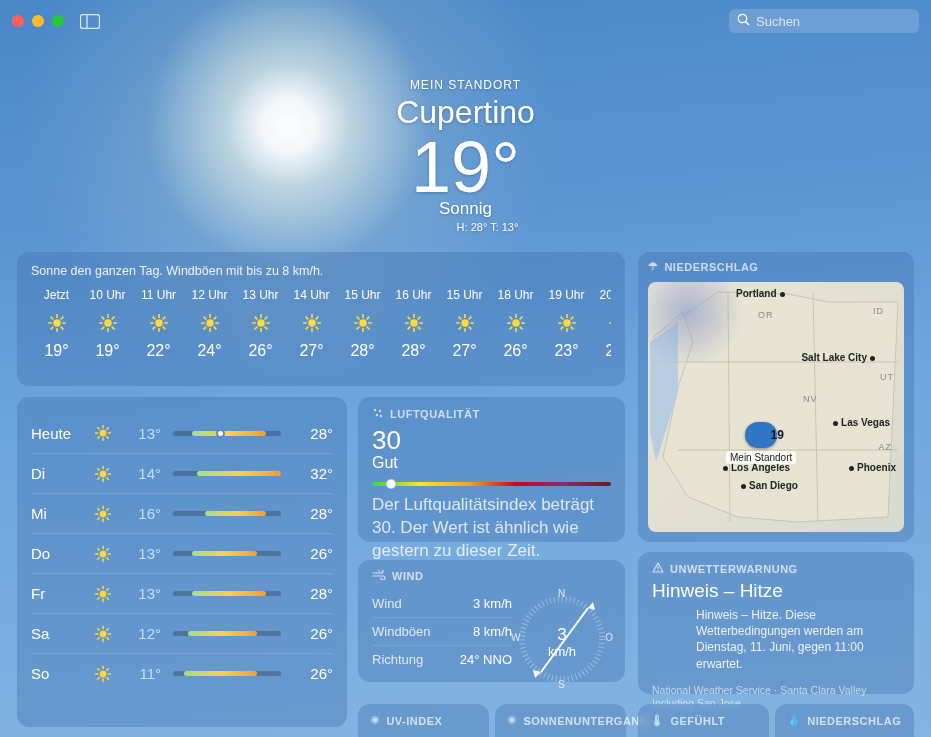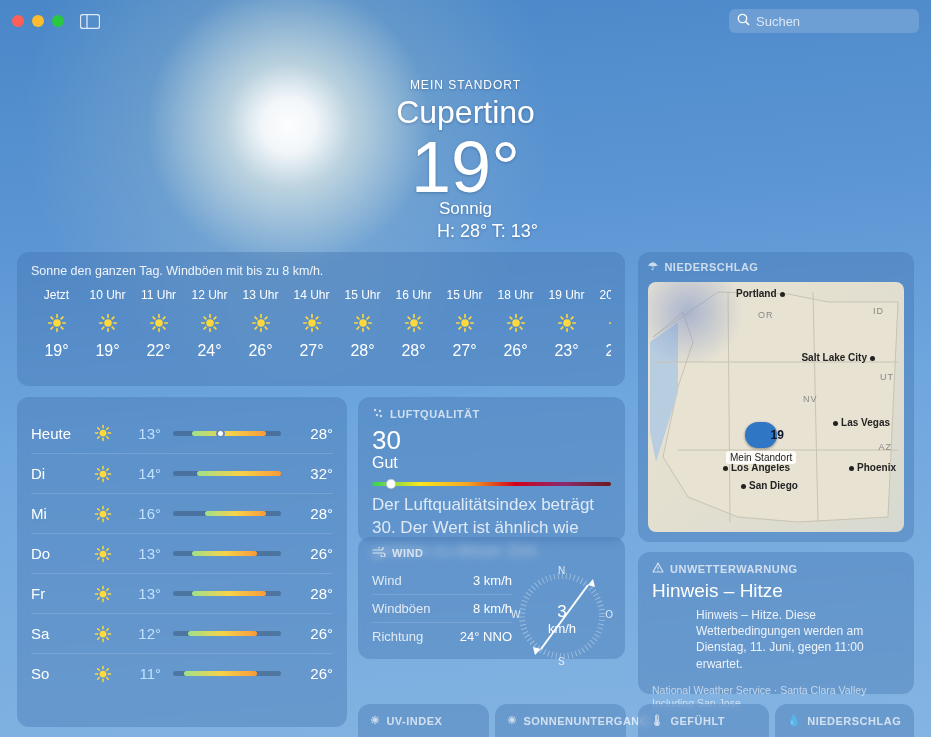--- a/index.html
+++ b/index.html
@@ -21,21 +21,21 @@
   .sidebar-toggle { margin-left:16px; opacity:.8; display:flex; align-items:center; }
   .search { margin-left:auto; width:190px; height:24px; background:rgba(255,255,255,.16); border-radius:6px; display:flex; align-items:center; padding:0 8px; gap:6px; font-size:13px; color:rgba(255,255,255,.75);}
   .search input { background:transparent; border:0; outline:0; color:#fff; width:100%; font-size:13px;}
   .search input::placeholder{color:rgba(255,255,255,.75);}
   
   .hero { position:absolute; top:78px; left:0; right:0; text-align:center; text-shadow:0 1px 3px rgba(0,40,80,.3);}
   .hero .loc-label{font-size:12px; letter-spacing:1px; font-weight:500;}
   .hero .loc-name{font-size:32px; font-weight:400; margin-top:2px;}
   .hero .temp{font-size:72px; font-weight:200; line-height:1; margin-top:0px;}
   .hero .cond{font-size:17px; margin-top:-4px;}
-  .hero .hilo{font-size:18px; margin-top:2px;padding-left:44px;}
+  .hero .hilo{font-size:11px; margin-top:2px;padding-left:44px;}
   
   .grid { position:absolute; left:17px; right:17px; top:252px; bottom:0;border-radius:21px; }
   .card { background:rgba(60,110,170,.35); border-radius:12px; padding:10px 14px 12px; backdrop-filter:blur(4px); position:absolute; }
   .card .hdr { font-size:11px; font-weight:600; letter-spacing:.5px; color:rgba(255,255,255,.7); display:flex; align-items:center; gap:6px; text-transform:uppercase;}
   .card .hdr svg, .card .hdr .ico{opacity:.7;}
 
   
   #hourly { left:0; top:0; width:608px; height:134px; padding:12px 14px;}
   #hourly .summary{font-size:12.5px; color:rgba(255,255,255,.9); margin-bottom:10px;}
   #hourly .row{display:flex; gap:0; overflow:hidden;}
@@ -72,21 +72,21 @@
 
   
   #aq{ left:341px; top:145px; width:267px; height:145px;}
   #aq .val{font-size:26px;font-weight:500;margin-top:4px;}
   #aq .rate{font-size:16px;margin-top:-2px;}
   #aq .bar{height:4px;border-radius:2px;margin:10px 0 8px;background:linear-gradient(90deg,#36d158,#f8e71c,#f5a623,#d0021b,#8b2a70,#6b1b1b);position:relative;}
   #aq .bar .dot{position:absolute;top:-3px;width:10px;height:10px;border-radius:50%;background:#fff;border:1px solid rgba(0,0,0,.2);}
   #aq .desc{font-size:17px;color:rgba(255,255,255,.8);line-height:1.35;}
 
   
-  #wind{ left:341px; top:285px; width:267px; height:122px;}
+  #wind{ left:341px; top:308px; width:267px; height:122px;}
   #wind .rows{margin-top:8px;font-size:13px;}
   #wind .wr{display:flex;justify-content:space-between;padding:6px 0;border-bottom:1px solid rgba(255,255,255,.12);}
   #wind .wr:last-child{border-bottom:0;}
   #wind .wr .k{color:rgba(255,255,255,.8);}
   #wind .compass{position:absolute;right:14px;top:30px;width:98px;height:98px;}
   #wind .compass .ring{width:98px;height:98px;border-radius:50%;position:relative;}
   #wind .compass .ctr{position:absolute;top:36px;left:0;right:0;text-align:center;font-size:13px;line-height:1.1;}
   #wind .compass .ctr b{font-size:17px;font-weight:500;}
   #wind .compass .lbl{position:absolute;font-size:10px;color:rgba(255,255,255,.8);}
 

